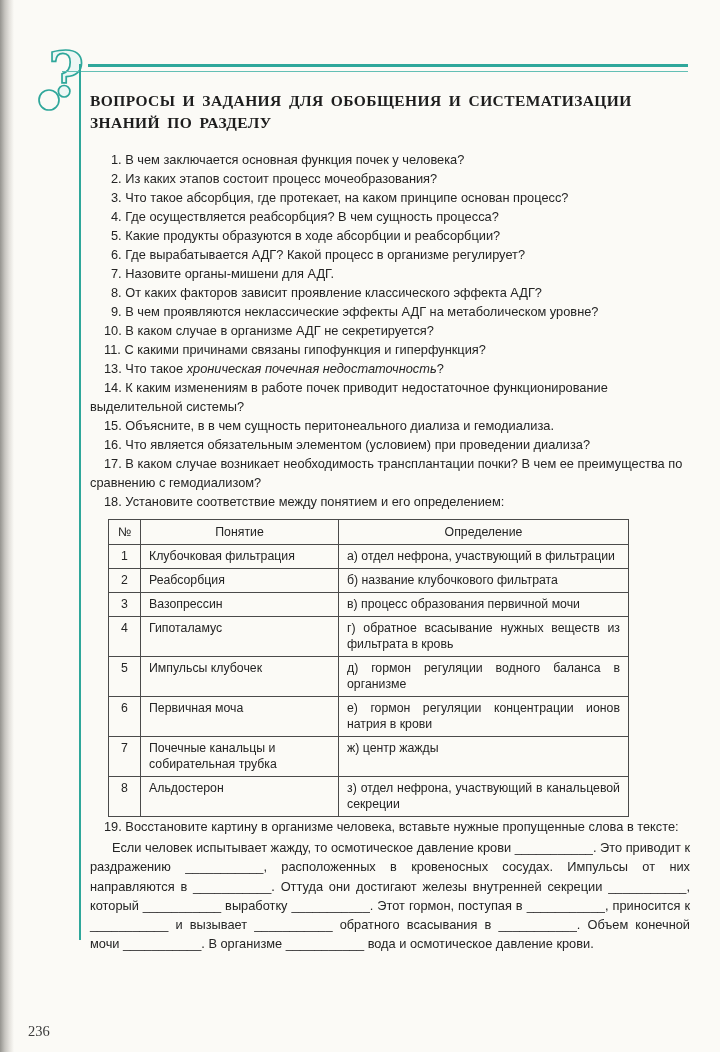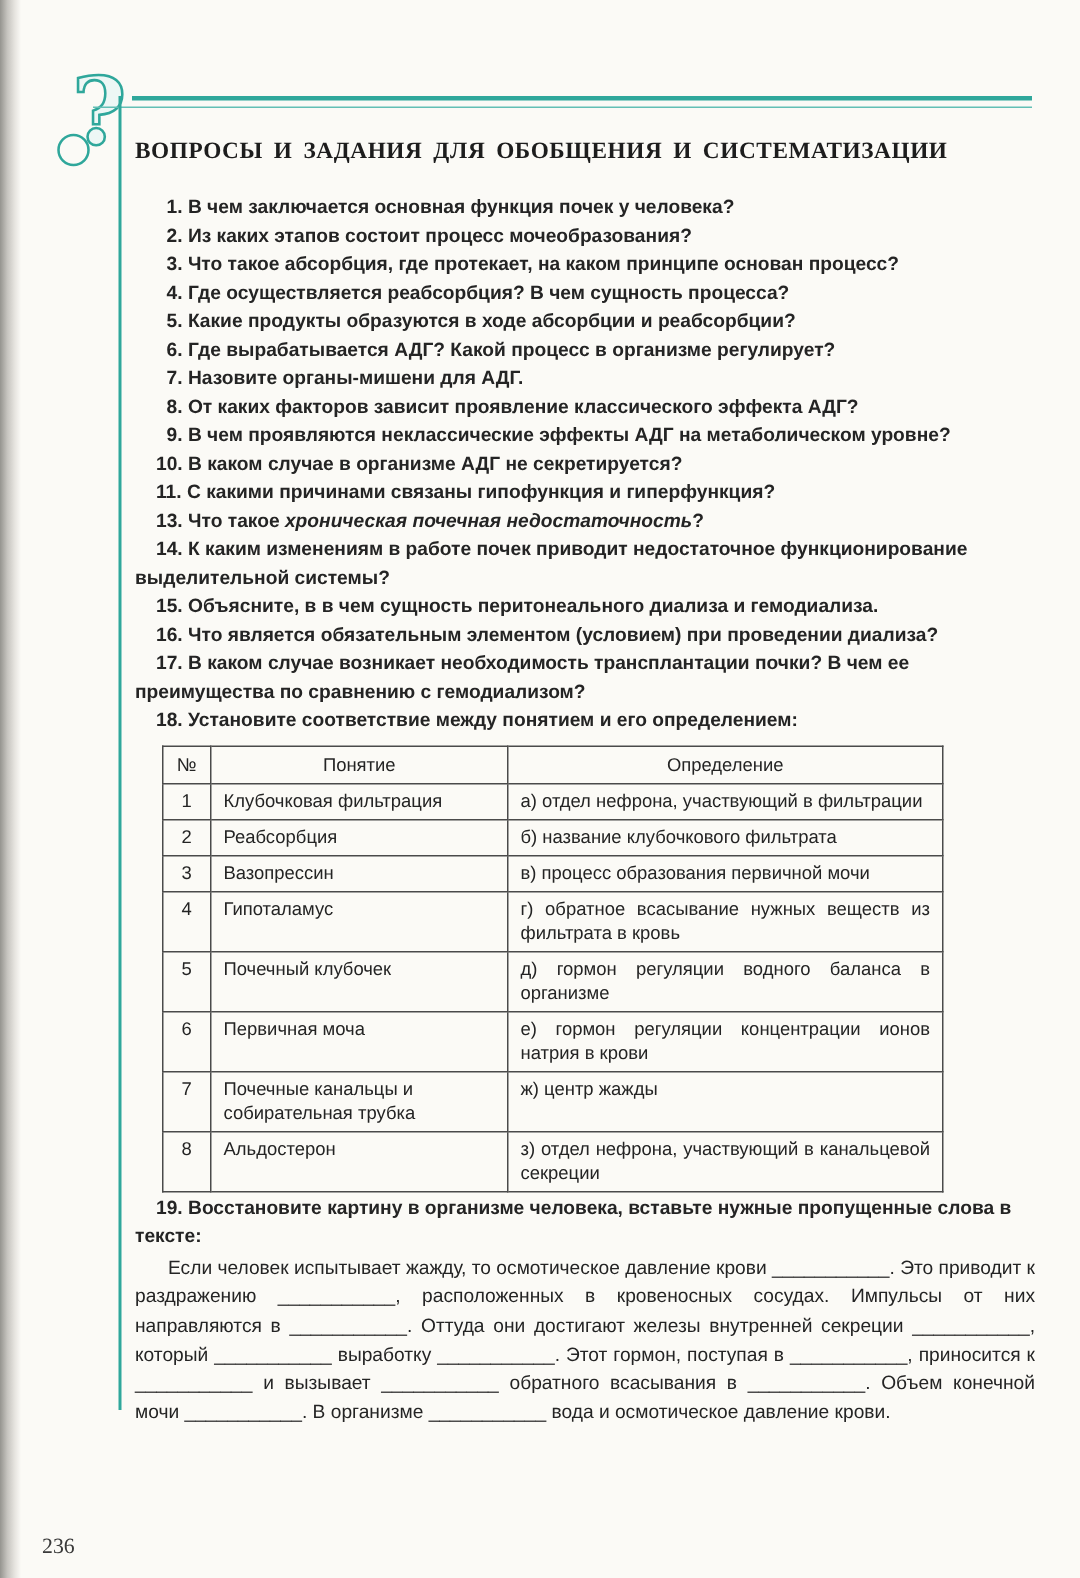--- a/index.html
+++ b/index.html
@@ -34,21 +34,21 @@
     font-weight: 700;
     font-size: 15.5px;
     line-height: 22px;
     text-align: left;
     letter-spacing: 0.4px;
     word-spacing: 3px;
     margin: 0 0 16px 0;
     color: #1d1d1d;
   }
 
-  .q { font-size: 12.8px; line-height: 19px; text-indent: 14px; font-weight: bold; }
+  .q { font-size: 12.8px; line-height: 19px; text-indent: 14px; }
   .q.s { text-indent: 21px; }
   .q em { font-style: italic; }
 
   table.match {
     border-collapse: collapse;
     margin: 8px 0 0 18px;
     font-size: 12.3px;
     line-height: 16px;
     color: #242424;
   }
@@ -91,20 +91,21 @@
   </svg>
 
   <div class="hrule"></div>
   <div class="hrule2"></div>
   <div class="vrule"></div>
 
   <div class="content">
 
     <h1 class="title">
       <span style="display:block">ВОПРОСЫ И ЗАДАНИЯ ДЛЯ ОБОБЩЕНИЯ И СИСТЕМАТИЗАЦИИ</span>
+      <span style="display:block">ЗНАНИЙ ПО РАЗДЕЛУ</span>
     </h1>
 
     <div class="questions">
       <div class="q s"><span class="qn">1.</span> <span>В чем заключается основная функция почек у человека?</span></div>
       <div class="q s"><span class="qn">2.</span> <span>Из каких этапов состоит процесс мочеобразования?</span></div>
       <div class="q s"><span class="qn">3.</span> <span>Что такое абсорбция, где протекает, на каком принципе основан процесс?</span></div>
       <div class="q s"><span class="qn">4.</span> <span>Где осуществляется реабсорбция? В чем сущность процесса?</span></div>
       <div class="q s"><span class="qn">5.</span> <span>Какие продукты образуются в ходе абсорбции и реабсорбции?</span></div>
       <div class="q s"><span class="qn">6.</span> <span>Где вырабатывается АДГ? Какой процесс в организме регулирует?</span></div>
       <div class="q s"><span class="qn">7.</span> <span>Назовите органы-мишени для АДГ.</span></div>
@@ -142,21 +143,21 @@
         <td class="c-con">Вазопрессин</td>
         <td class="c-def">в) процесс образования первичной мочи</td>
       </tr>
       <tr>
         <td class="c-num">4</td>
         <td class="c-con">Гипоталамус</td>
         <td class="c-def">г) обратное всасывание нужных веществ из фильтрата в кровь</td>
       </tr>
       <tr>
         <td class="c-num">5</td>
-        <td class="c-con">Почечный клубочек</td>
+        <td class="c-con">Импульсы клубочек</td>
         <td class="c-def">д) гормон регуляции водного баланса в организме</td>
       </tr>
       <tr>
         <td class="c-num">6</td>
         <td class="c-con">Первичная моча</td>
         <td class="c-def">е) гормон регуляции концентрации ионов натрия в крови</td>
       </tr>
       <tr>
         <td class="c-num">7</td>
         <td class="c-con">Почечные канальцы и собирательная трубка</td>

